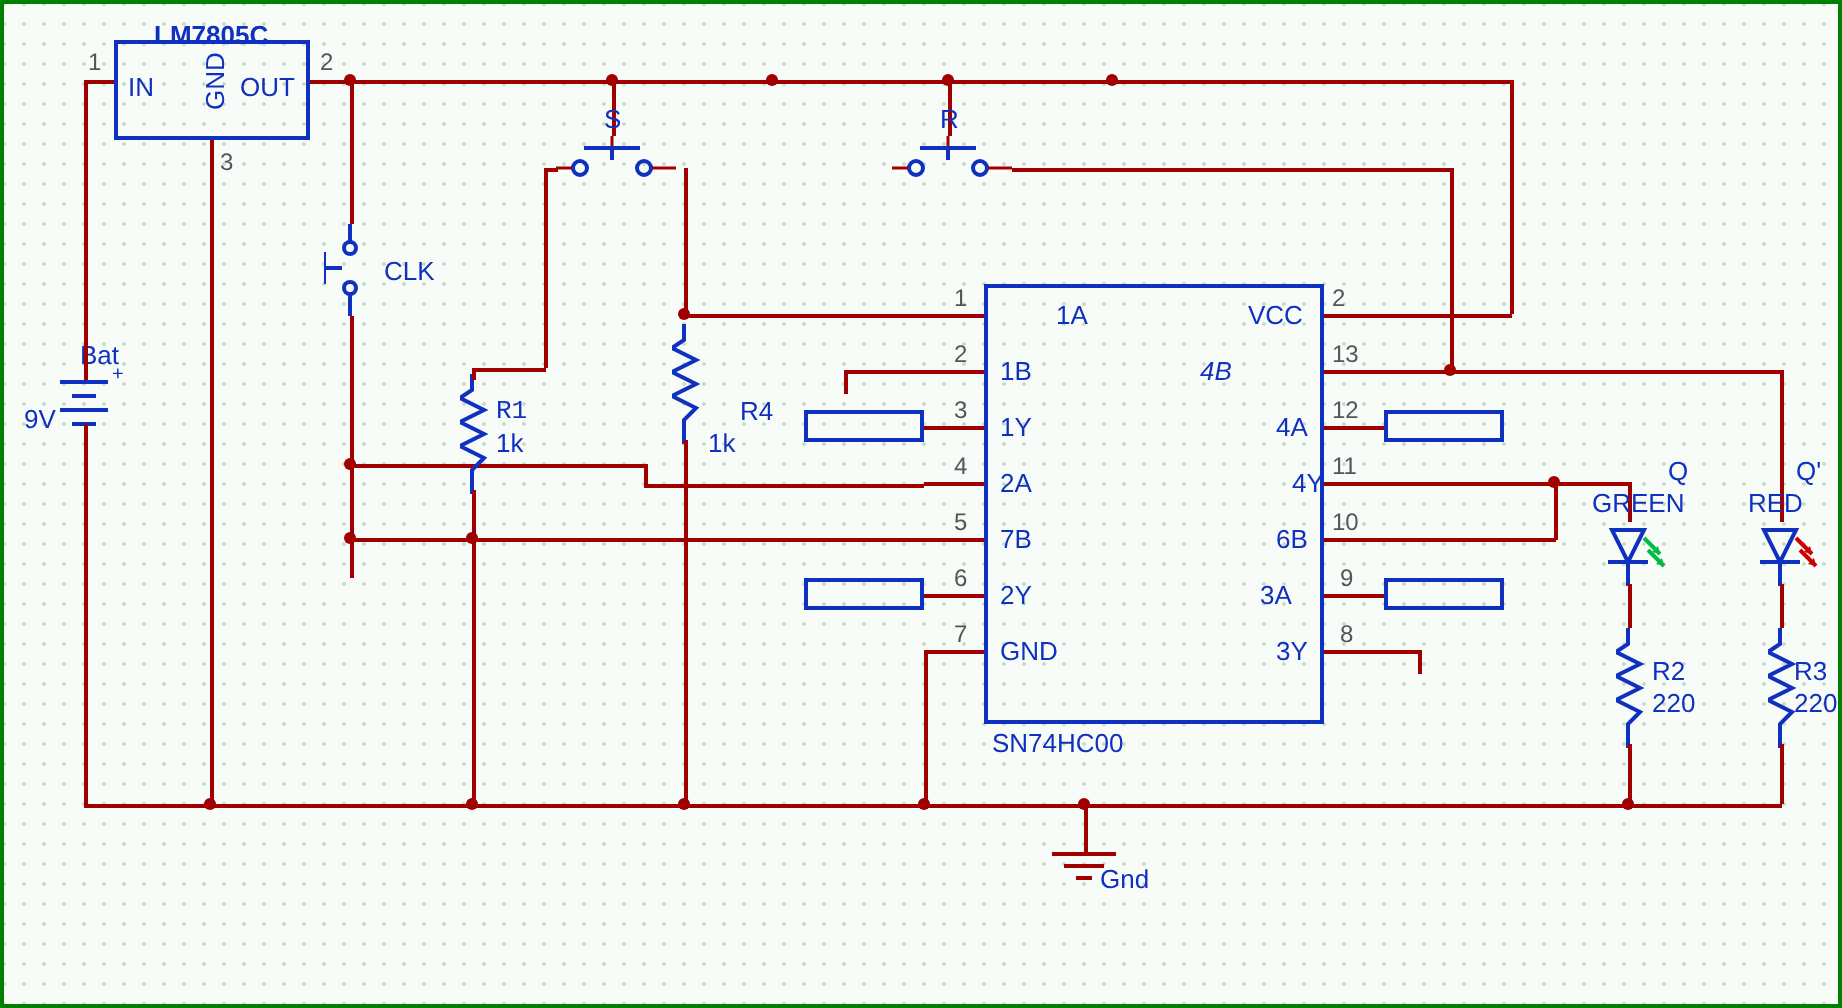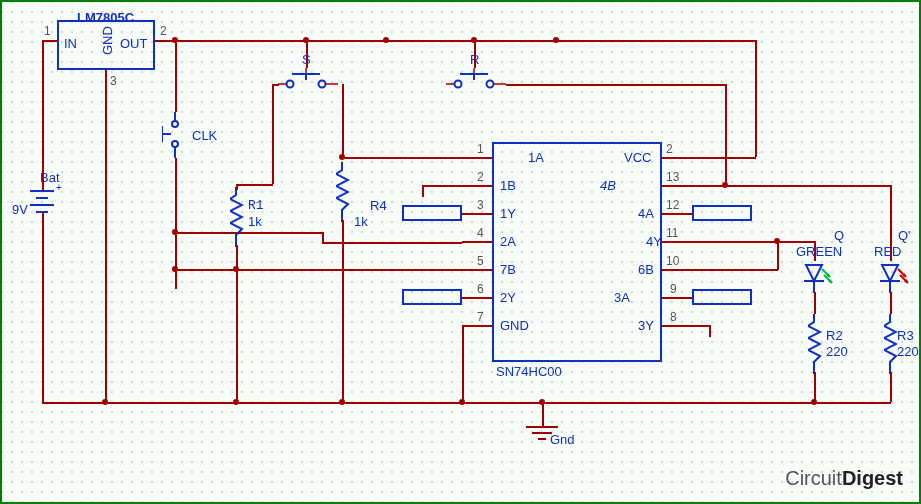--- a/index.html
+++ b/index.html
@@ -234,21 +234,21 @@
   <div class="wire h" style="left:660px; top:239px; width:30px;"></div>
   <span class="pinnum" style="left:664px; top:224px;">11</span>
   <span class="bluetext" style="left:644px; top:232px;">4Y</span>
 
   <div class="wire h" style="left:660px; top:267px; width:30px;"></div>
   <span class="pinnum" style="left:664px; top:252px;">10</span>
   <span class="bluetext" style="left:636px; top:260px;">6B</span>
 
   <div class="wire h" style="left:660px; top:295px; width:30px;"></div>
   <span class="pinnum" style="left:668px; top:280px;">9</span>
-  <span class="bluetext" style="left:612px; top:288px;">3A</span>
+  <span class="bluetext" style="left:628px; top:288px;">3A</span>
   <div class="noconnect" style="left:690px; top:287px;"></div>
 
   <div class="wire h" style="left:660px; top:323px; width:30px;"></div>
   <span class="pinnum" style="left:668px; top:308px;">8</span>
   <span class="bluetext" style="left:636px; top:316px;">3Y</span>
 
   <div class="wire h" style="left:420px; top:183px; width:40px;"></div>
   <div class="wire v" style="left:420px; top:183px; height:12px;"></div>
 
   <div class="wire v" style="left:460px; top:323px; height:77px;"></div>
@@ -317,17 +317,14 @@
 
   <div class="wire v" style="left:540px; top:400px; height:24px;"></div>
   <div class="node" style="left:540px; top:400px;"></div>
   <div class="gnd-sym" style="left:524px; top:424px; width:32px; height:20px;">
     <div style="left:0; top:0; width:32px;"></div>
     <div style="left:6px; top:6px; width:20px;"></div>
     <div style="left:12px; top:12px; width:8px;"></div>
   </div>
   <span class="bluetext" style="left:548px; top:430px;">Gnd</span>
 
-  <div class="brand">
-    <span>Circuit</span><b>Digest</b>
-  </div>
 
 </div>
 
 </body></html>

